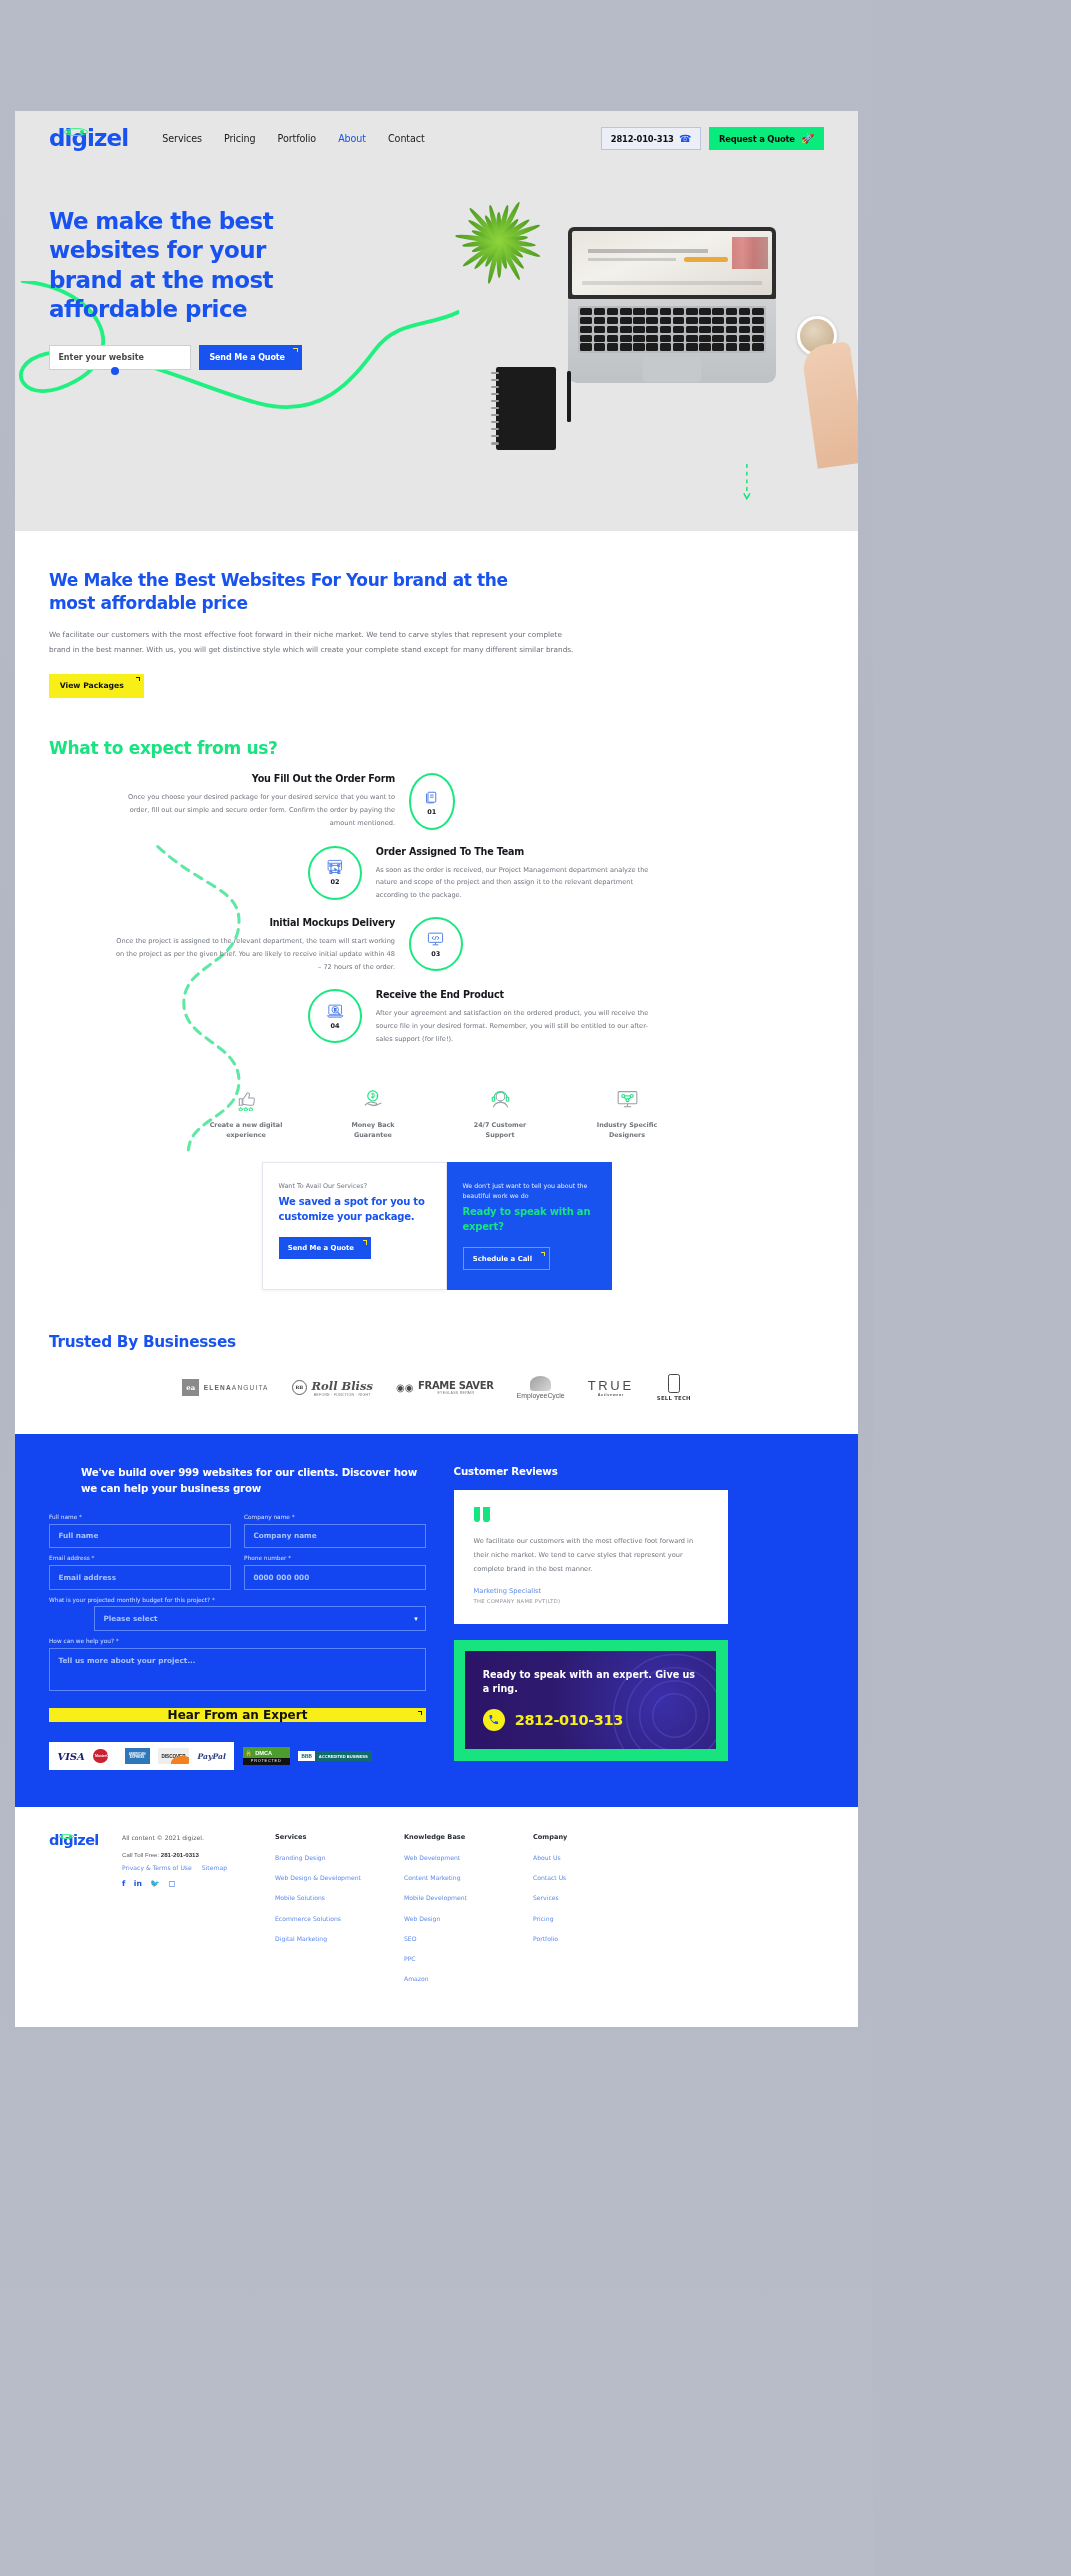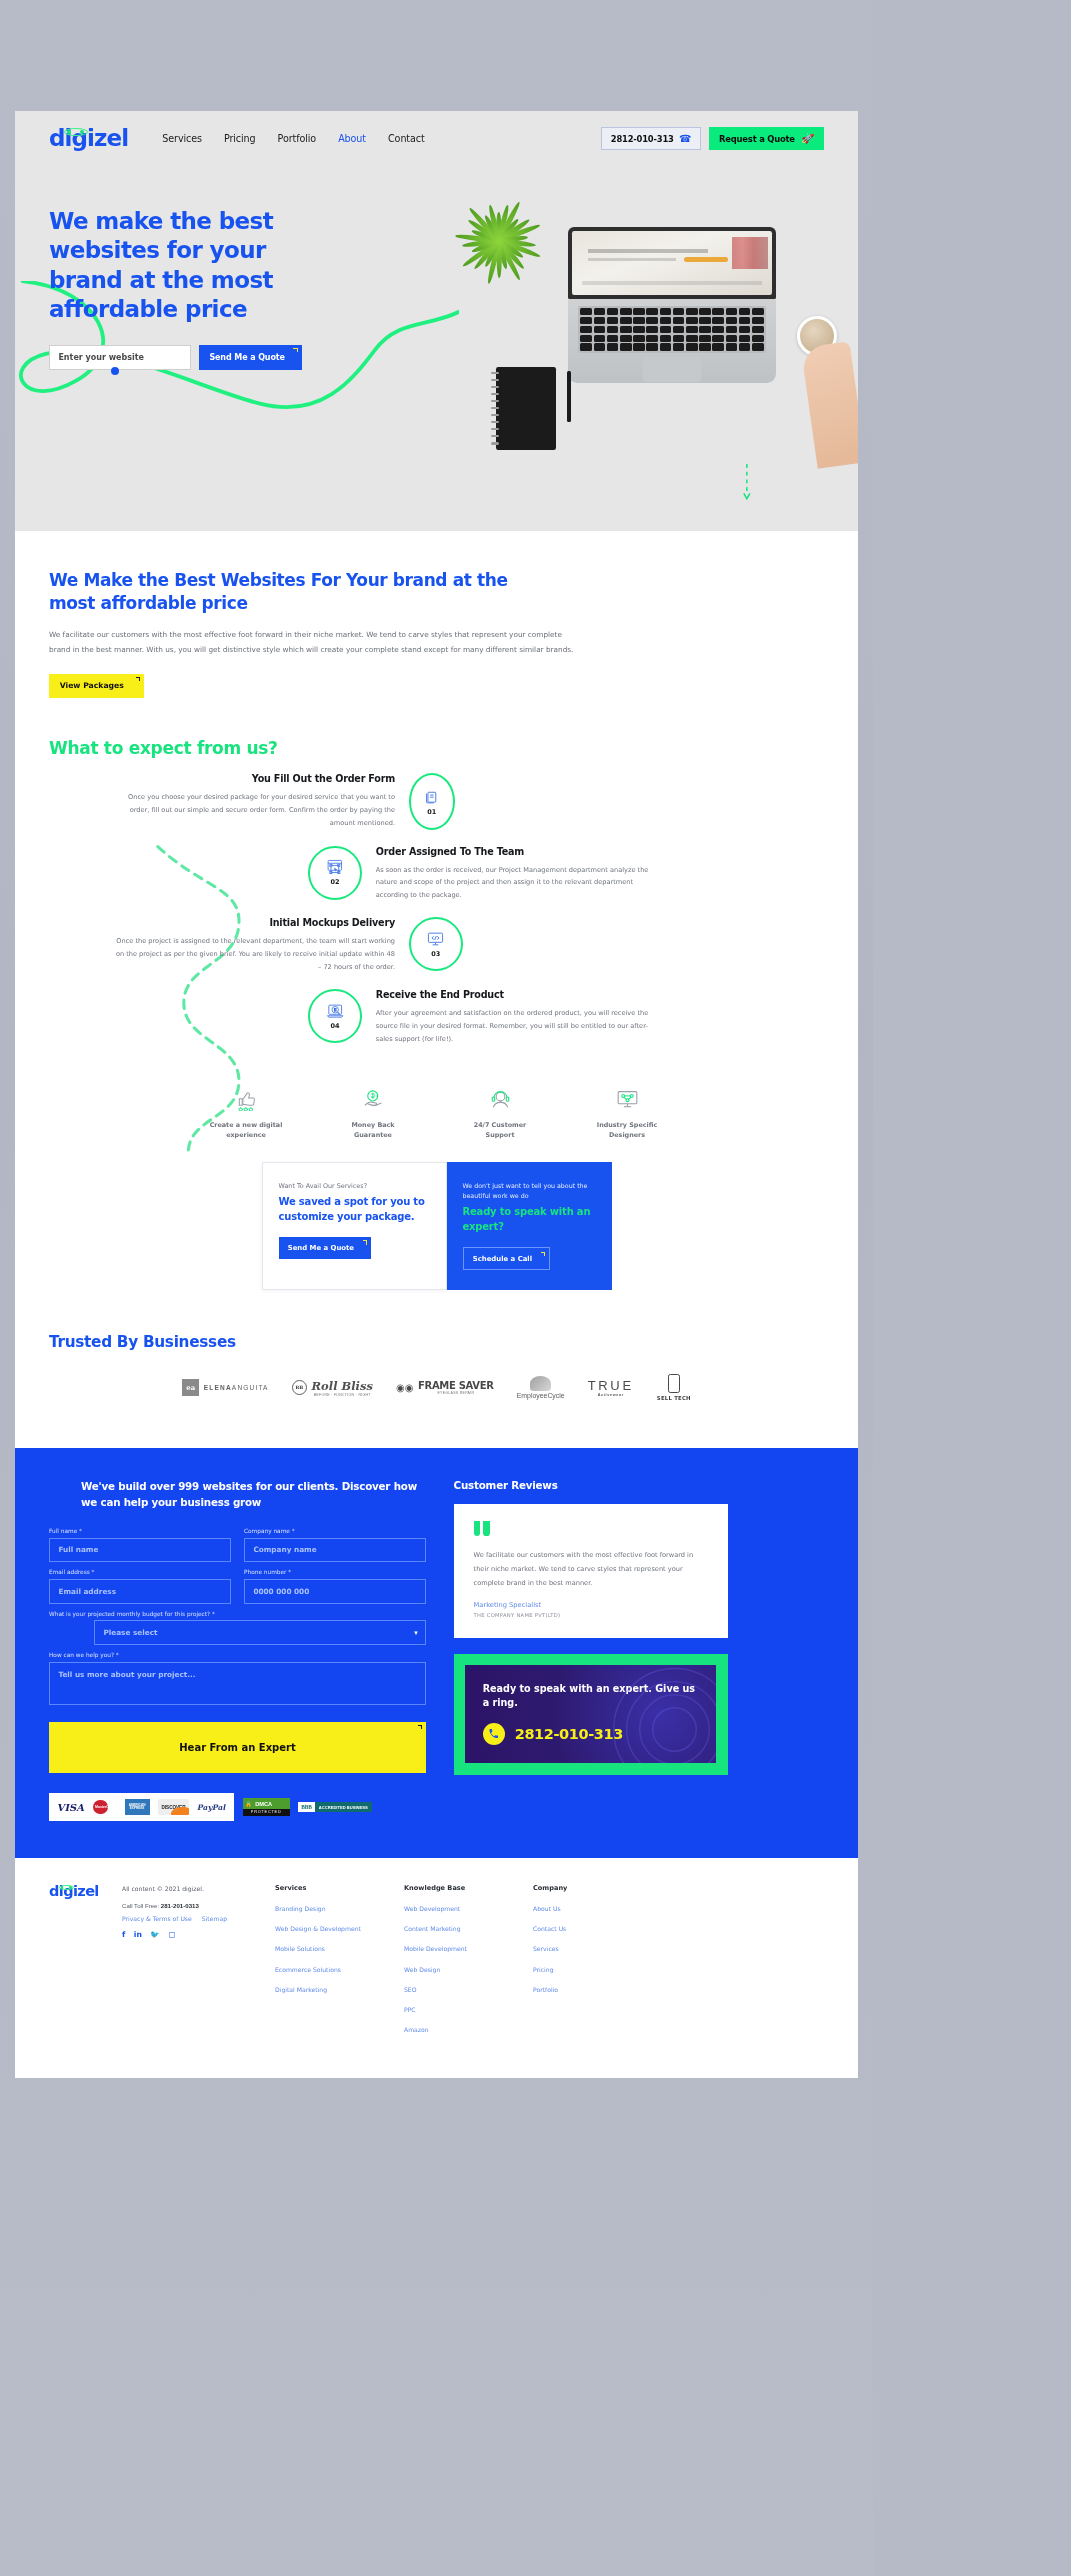--- a/index.html
+++ b/index.html
@@ -418,21 +418,21 @@
     position: relative;
     display: inline-block;
     margin-top: 13px;
     background: #1853f0; border: none; color: #fff;
     font-family:"DejaVu Sans",sans-serif;
     font-weight: bold; font-size: 6.9px;
     padding: 6.9px 17px 6.9px 9.2px; cursor: pointer;
   }
 
   
-  .sec-trusted { padding: 43px 34px 16px; }
+  .sec-trusted { padding: 43px 34px 2px; }
   .sec-trusted h2 {
     font-family:"DejaVu Sans",sans-serif;
     color:#1853f0; font-weight:bold; font-size: 15.3px; letter-spacing:-0.3px;
   }
   .logos {
     display:flex; align-items:center; justify-content:center;
     gap: 23px; margin-top: 23px; padding-bottom: 31px;
     filter: grayscale(1);
   }
   .logo-item { display:flex; align-items:center; gap:4.6px; opacity:.82; }
@@ -488,22 +488,22 @@
   .select-wrap .chev {
     position:absolute; right:8.4px; top:50%; transform:translateY(-50%);
     color:#fff; font-size:6.9px; pointer-events:none;
   }
   .btn-expert {
     position: relative;
     grid-column: 1 / -1;
     margin-top: 6.9px;
     width: 100%;
     background:#f8ee18; border:none; color:#111;
-    font-family:"DejaVu Sans",sans-serif; font-weight:bold; font-size:10px;
-    padding: 20px 0; cursor:pointer;
+    font-family:"DejaVu Sans",sans-serif; font-weight:bold; font-size:12px;
+    padding: 0 0; cursor:pointer;
   }
   .pay-row { display:flex; gap: 8.4px; align-items:center; margin-top: 20.7px; }
   .pay-card {
     background:#fff; padding: 6.1px 8.4px; display:flex; align-items:center; gap:8.4px;
   }
   .pay-visa { font-family:"DejaVu Serif",serif; font-style:italic; font-weight:bold; font-size:10px; color:#1a1f71;}
   .mc { position:relative; width:23px; height:14.5px; }
   .mc i { position:absolute; top:0; width:14.5px; height:14.5px; border-radius:50%; }
   .mc i:first-child { left:0; background:#cc2131; }
   .mc i:last-child { right:0; background:#f7a823; mix-blend-mode:multiply;}

